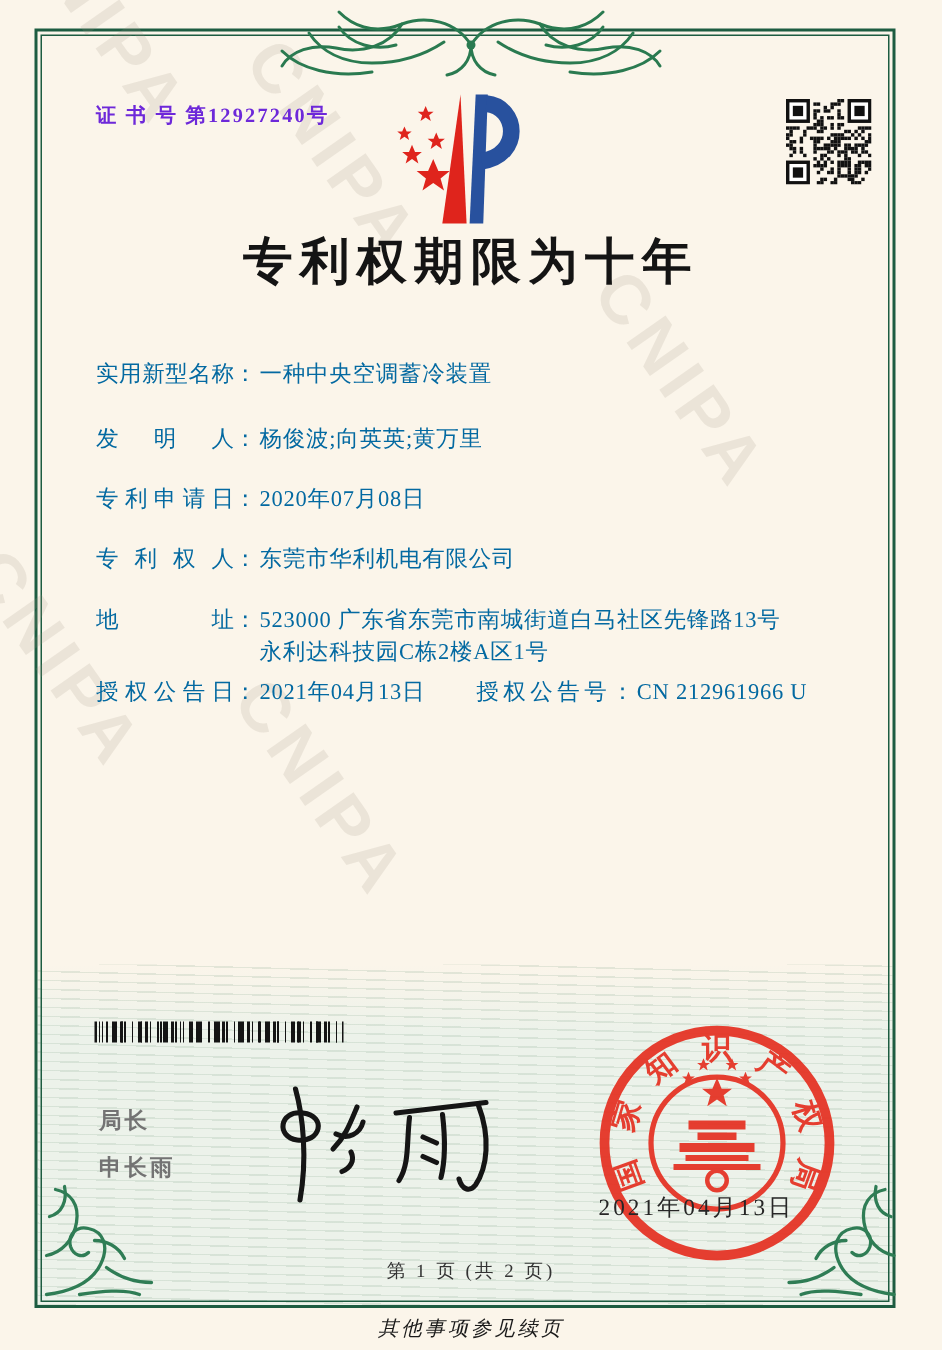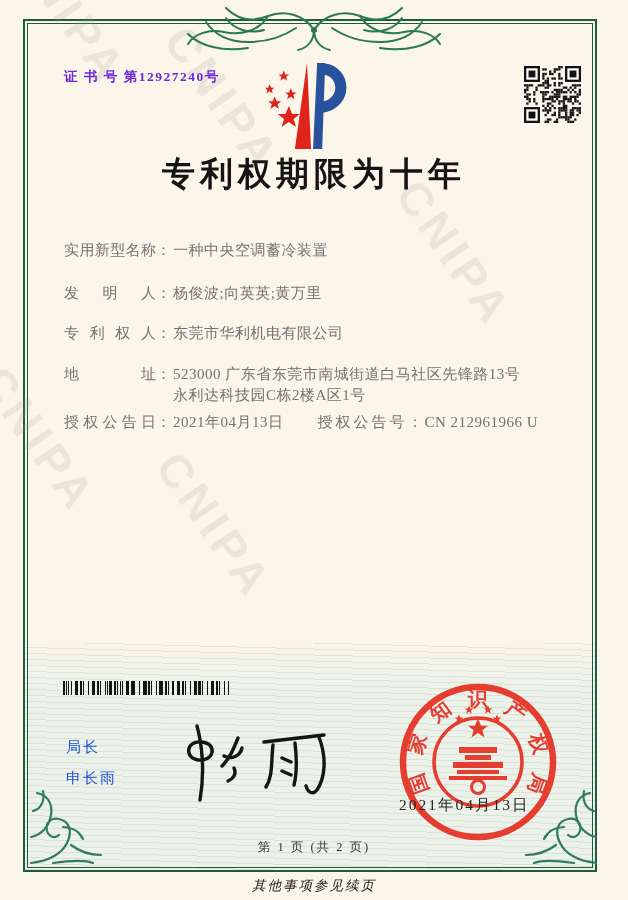--- a/index.html
+++ b/index.html
@@ -32,41 +32,41 @@
     font-weight:bold;font-size:46px;letter-spacing:5px;
     transform:rotate(55deg);z-index:3;white-space:nowrap;
   }
   .cert-no{left:64px;top:68px;font-size:13.5px;letter-spacing:1.5px;color:#6d28d9;z-index:4;font-weight:bold;}
   .logo{left:260px;top:60px;z-index:4;}
   .qr{left:524px;top:66px;z-index:4;}
   .title{
     left:0;top:152px;width:628px;text-align:center;
     font-size:33px;font-weight:bold;letter-spacing:5px;color:#141414;z-index:4;
   }
-  .fields{left:64px;top:240px;width:508px;font-size:15px;line-height:21px;color:#737373;z-index:4;}
+  .fields{left:64px;top:240px;width:508px;font-size:15px;line-height:21px;color:#0369a1;z-index:4;}
   .frow{margin-bottom:19px;white-space:nowrap;}
   .frow.mb22{margin-bottom:22px;} .frow.mb20{margin-bottom:20px;} .frow.mb6{margin-bottom:6px;}
   .flabel{display:inline-block;width:92px;text-align:justify;text-align-last:justify;vertical-align:top;}
   .fcolon{display:inline-block;vertical-align:top;margin-right:2px;}
   .fvalue{display:inline-block;letter-spacing:0.5px;vertical-align:top;}
   .fvalue.wrap{white-space:normal;width:360px;}
   .pair2{margin-left:34px;}
   .pair2 .flabel2{letter-spacing:3px;}
   .legal{left:64px;top:520px;width:502px;font-size:14.5px;line-height:25.5px;
     font-style:italic;color:#1f1f1f;z-index:4;}
   .legal p{margin:0;text-indent:2em;letter-spacing:0.5px;}
   .barcode{
     left:63px;top:681px;width:166px;height:14px;z-index:4;
     background-image:
       repeating-linear-gradient(90deg,#141414 0 2px,transparent 2px 3px,#141414 3px 4px,transparent 4px 8px,#141414 8px 9px,transparent 9px 12px,#141414 12px 15px,transparent 15px 17px),
       repeating-linear-gradient(90deg,transparent 0 5px,#141414 5px 6px,transparent 6px 13px);
   }
   .director{left:66px;top:738px;z-index:4;
     font-family:"Liberation Sans","DejaVu Sans",sans-serif;
-    font-size:15px;font-weight:400;letter-spacing:2px;color:#1d4ed8;}
+    font-size:15px;font-weight:700;letter-spacing:2px;color:#737373;}
   .director .name{margin-top:12px;}
   .sig{left:172px;top:720px;z-index:4;}
   .seal{left:393px;top:677px;z-index:5;opacity:0.93;}
   .seal-date{left:399px;top:795px;width:170px;font-size:15.5px;letter-spacing:2px;color:#262626;z-index:6;}
   .page-num{left:0;top:839px;width:628px;text-align:center;font-size:12.5px;letter-spacing:2px;color:#333;z-index:4;}
   .cont-note{left:0;top:877px;width:628px;text-align:center;font-size:13.5px;font-style:italic;letter-spacing:2px;color:#1a1a1a;z-index:4;}
   .ornament-top{left:164px;top:4px;z-index:3;}
   .flourish{z-index:3;}
   .flourish.left{left:27px;top:775px;}
   .flourish.right{left:512px;top:775px;transform:scaleX(-1);}
@@ -352,20 +352,23 @@
 
 <div class="abs title">专利权期限为十年</div>
 
 <div class="abs fields">
   <div class="frow mb22">
     <span class="flabel">实用新型名称</span><span class="fcolon">：</span><span class="fvalue">一种中央空调蓄冷装置</span>
   </div>
   <div class="frow">
     <span class="flabel">发明人</span><span class="fcolon">：</span><span class="fvalue">杨俊波;向英英;黄万里</span>
   </div>
+  <div class="frow">
+    <span class="flabel">专利申请日</span><span class="fcolon">：</span><span class="fvalue">2020年07月08日</span>
+  </div>
   <div class="frow mb20">
     <span class="flabel">专利权人</span><span class="fcolon">：</span><span class="fvalue">东莞市华利机电有限公司</span>
   </div>
   <div class="frow mb6">
     <span class="flabel">地址</span><span class="fcolon">：</span><span class="fvalue wrap">523000 广东省东莞市南城街道白马社区先锋路13号永利达科技园C栋2楼A区1号</span>
   </div>
   <div class="frow">
     <span class="flabel">授权公告日</span><span class="fcolon">：</span><span class="fvalue">2021年04月13日</span><span class="pair2"><span class="flabel2">授权公告号</span><span class="fcolon">：</span><span class="fvalue">CN 212961966 U</span></span>
   </div>
 </div>

